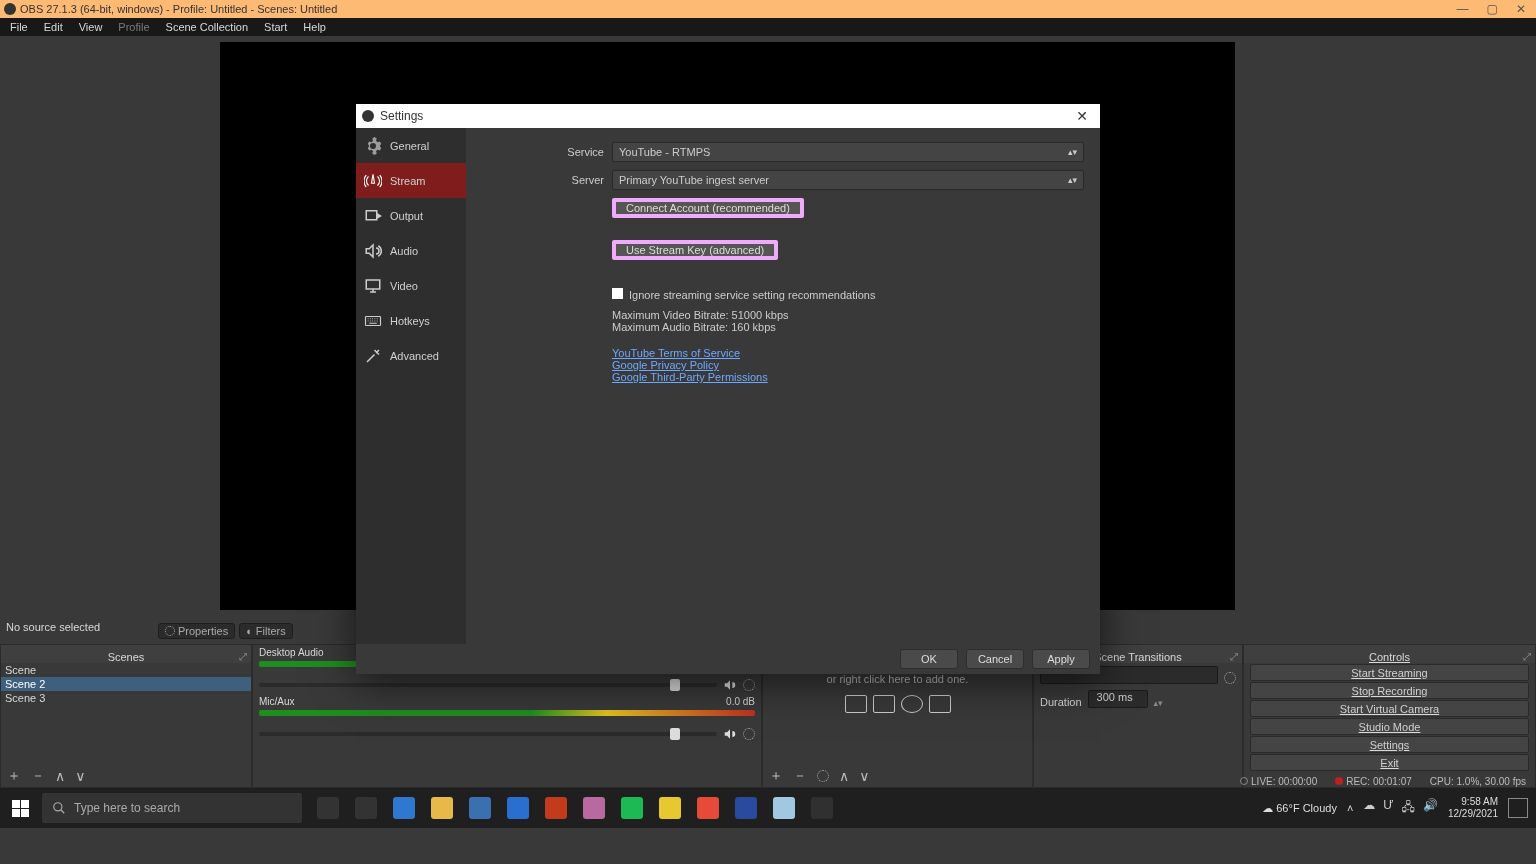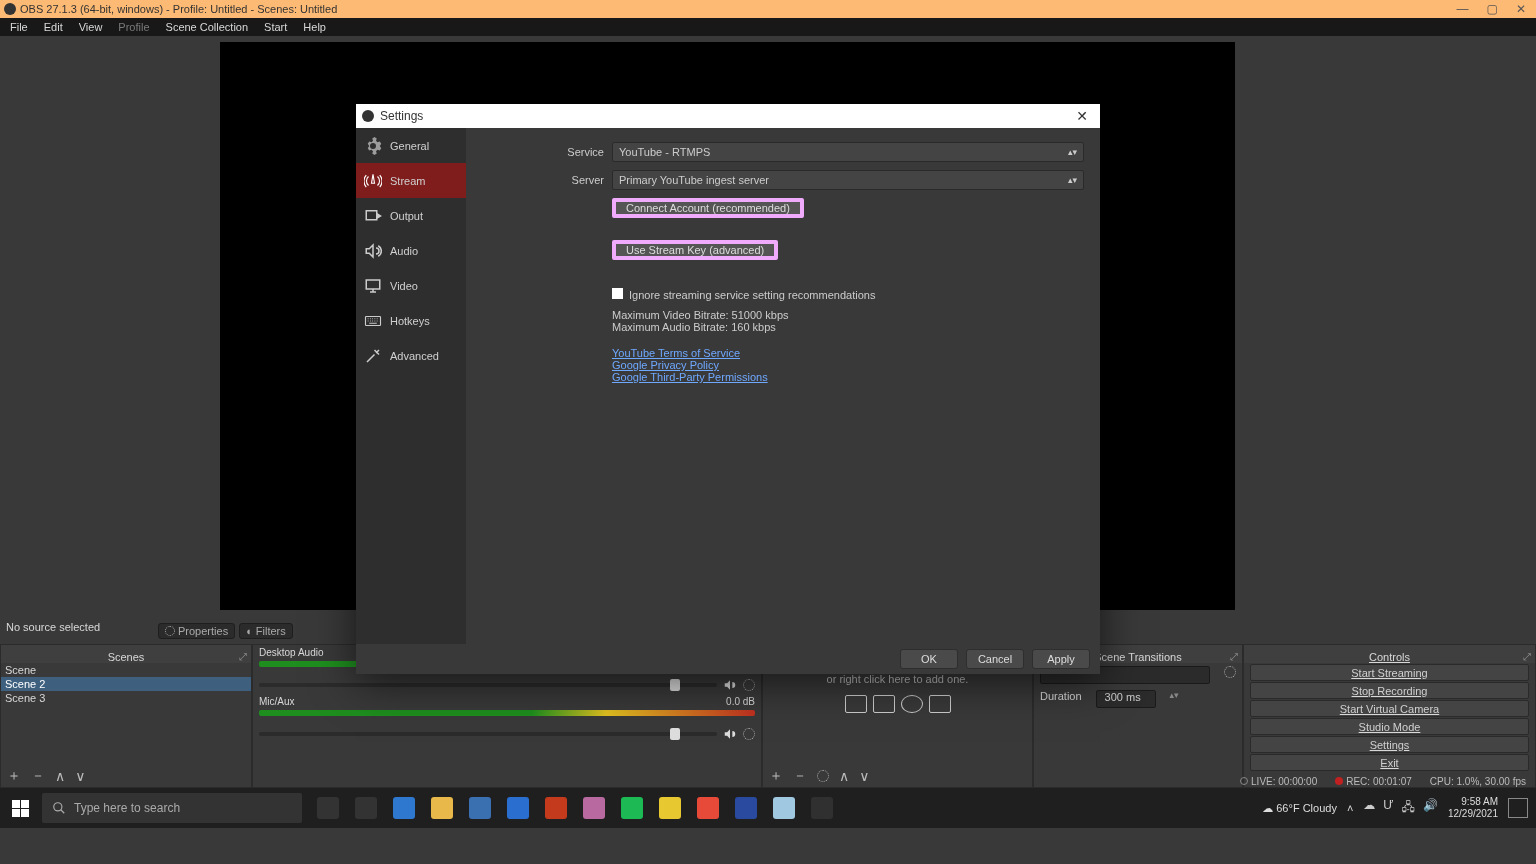--- a/index.html
+++ b/index.html
@@ -40,21 +40,21 @@
 .vol-slider::after{content:"";position:absolute;right:8%;top:-4px;width:10px;height:12px;background:#ddd;border-radius:2px;}
 .spk-icon{width:14px;height:14px;}
 .gear-icon{width:12px;height:12px;border:1px dotted #aaa;border-radius:50%;}
 
 .p-sources { width:271px; }
 .sources-hint { font-size:11px; text-align:center; color:#bbb; padding:4px;}
 .src-icons { display:flex; justify-content:center; gap:6px; margin-top:6px;}
 .src-ico { width:22px;height:18px;border:1px solid #ccc;border-radius:2px;}
 
 .p-trans { width:210px; }
-.trans-row { display:flex; align-items:flex-start; gap:14px; padding:3px 6px; font-size:11px;}
+.trans-row { display:flex; align-items:flex-end; gap:6px; padding:3px 6px; font-size:11px;}
 .trans-select{flex:1;height:18px;background:#2b2b2b;border:1px solid #1a1a1a;border-radius:2px;}
 .trans-num{width:60px;height:18px;background:#2b2b2b;border:1px solid #1a1a1a;border-radius:2px;padding:0 8px;font-size:11px;color:#ccc;}
 
 .p-controls { width:293px;text-decoration:underline; }
 .ctrl-btn { margin:1px 6px; height:17px; background:#444; border:1px solid #2a2a2a; font-size:11px; display:flex; align-items:center; justify-content:center; color:#d0d0d0; border-radius:2px;}
 
 .statusbar { position:absolute; left:0; top:774px; width:1536px; height:14px; font-size:10px; color:#bbb; display:flex; align-items:center; justify-content:flex-end; gap:18px; padding-right:10px; }
 .rec-dot{width:8px;height:8px;border-radius:50%;background:#c02020;display:inline-block;margin-right:3px;}
 .live-dot{width:8px;height:8px;border-radius:50%;border:1px solid #888;display:inline-block;margin-right:3px;}
 

